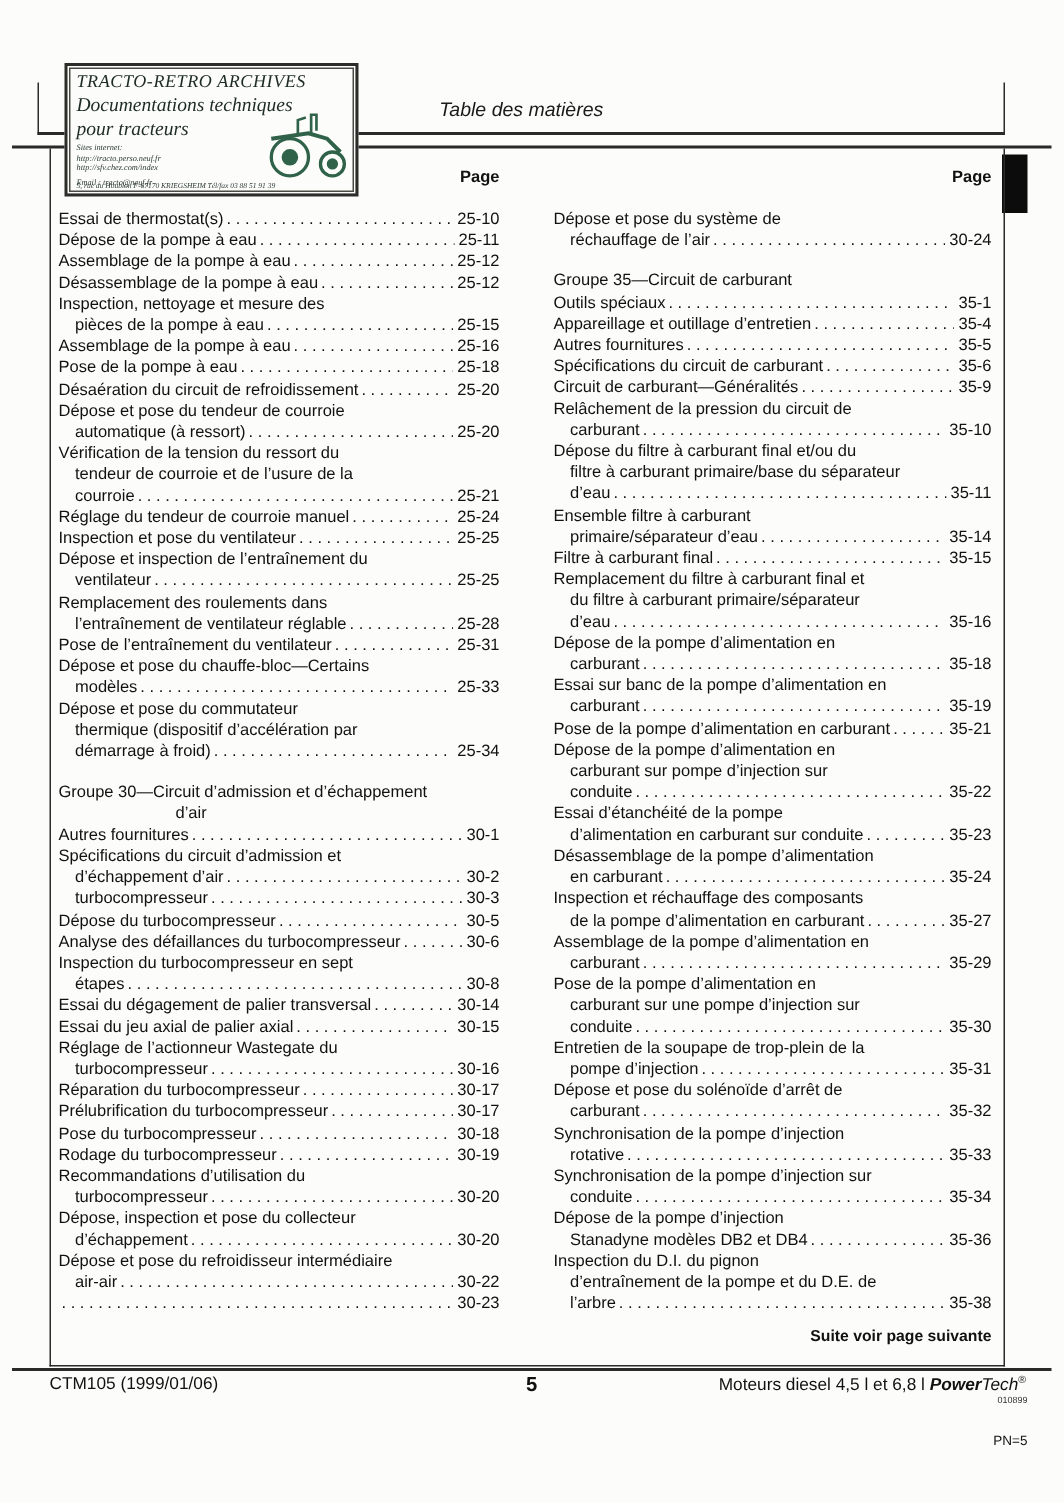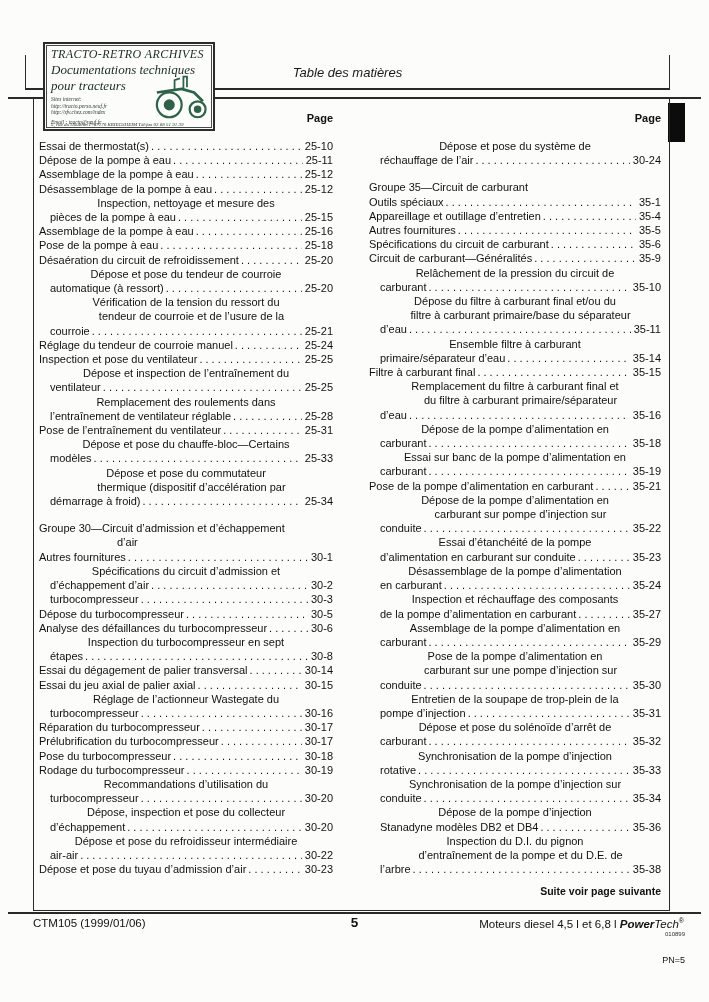--- a/index.html
+++ b/index.html
@@ -22,21 +22,21 @@
   .content-box {
     position:absolute; left:33px; top:99px; width:635px; height:811px;
     border-left:1.5px solid #2a2a2a; border-right:1.5px solid #2a2a2a;
     border-bottom:1.5px solid #2a2a2a; background:transparent;
   }
   .black-tab { position:absolute; left:668px; top:103px; width:17px; height:39px; background:#0c0c0c; }
   .rule-bottom { position:absolute; left:8px; top:912px; width:693px; height:2px; background:#2a2a2a; }
 
   
   .stamp {
-    position:absolute; left:43px; top:42px; width:172px; height:89px;
+    position:absolute; left:43px; top:42px; width:196px; height:89px;
     background:#fcfcfa; border:2.5px solid #2c2c28;
     box-shadow: inset 0 0 0 1px #fcfcfa, inset 0 0 0 2px #4a4a44;
     z-index:5; padding:3px 5px 2px 6px; box-sizing:border-box;
     font-family:"Liberation Serif", serif; color:#1d2b24;
   }
   .stamp .t1 { font-size:12px; font-style:italic; letter-spacing:.4px; white-space:nowrap; }
   .stamp .t2 { font-size:13px; font-style:italic; white-space:nowrap; }
   .stamp .t3 { font-size:13px; font-style:italic; white-space:nowrap; }
   .stamp .small { font-size:5.5px; font-style:italic; line-height:6.5px; margin-top:2px; color:#2b3a31; }
   .stamp .addr { position:absolute; left:6px; right:4px; bottom:2px; font-size:5px; font-style:italic; white-space:nowrap; color:#2b3a31; }
@@ -47,21 +47,21 @@
   .page-label.l { left:5px; width:294px; }
   .page-label.r { left:335px; width:292px; }
 
   
   .col { position:absolute; top:40px; font-size:11px; line-height:14.2px; }
   .col.l { left:5px;  width:294px; }
   .col.r { left:335px; width:292px; }
 
   .group-heading { font-weight:normal; margin-top:13px; white-space:nowrap; }
   .group-heading .cont { padding-left:78px; }
-  .entry-line { white-space:nowrap;text-align:center; }
+  .entry-line { white-space:nowrap; }
   .entry-line.cont { padding-left:11px; }
   .entry-last { display:flex; align-items:flex-start; }
   .entry-last.cont { padding-left:11px; }
   .entry-last .t { white-space:nowrap; }
   .dots { flex:1; overflow:hidden; white-space:nowrap; margin:0 3px 0 2px; min-width:8px; }
   .dots::before { content:". . . . . . . . . . . . . . . . . . . . . . . . . . . . . . . . . . . . . . . . . . . . . . . . . . . . . . . . . ."; }
   .pagenum { white-space:nowrap; }
 
   .next-note { font-weight:bold; font-size:10.5px; text-align:right; margin-top:8px; }
 
@@ -356,21 +356,20 @@
       <div class="entry">
         <div class="entry-line">Dépose et pose du refroidisseur intermédiaire</div>
         <div class="entry-last cont">
           <span class="t">air-air</span>
           <span class="dots"></span>
           <span class="pagenum">30-22</span>
         </div>
       </div>
       <div class="entry">
         <div class="entry-last">
-          <span class="t">Dépose et pose du tuyau d’admission d’air</span>
           <span class="dots"></span>
           <span class="pagenum">30-23</span>
         </div>
       </div>
     </div>
   <div class="col r">
   <div class="entry">
         <div class="entry-line">Dépose et pose du système de</div>
         <div class="entry-last cont">
           <span class="t">réchauffage de l’air</span>

